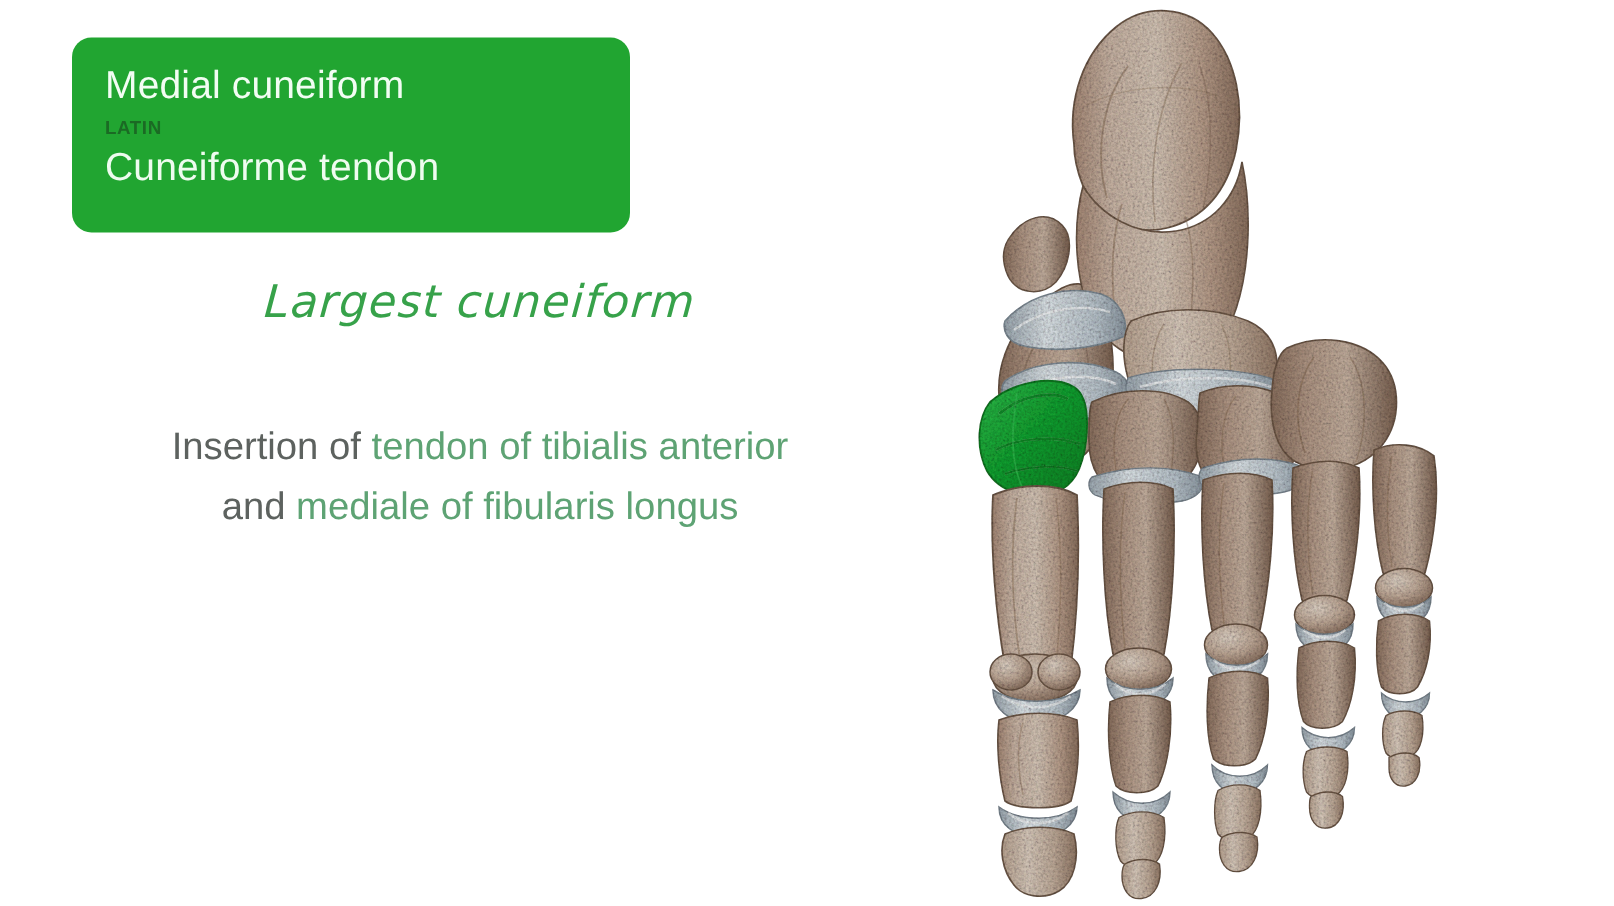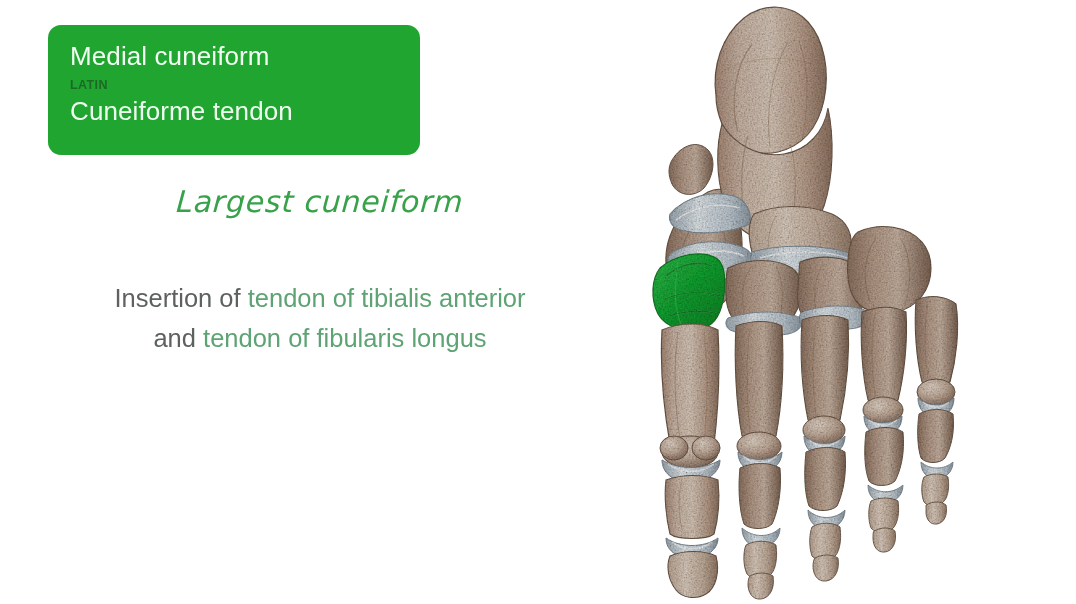--- a/index.html
+++ b/index.html
@@ -114,21 +114,21 @@
       <div id="term-card-latin-name">Cuneiforme tendon</div>
     </div>
 
     <div id="headline-fact">Largest cuneiform</div>
 
     <div id="description">
       <span>
         <span>Insertion of </span><span class="term-hl">tendon of tibialis anterior</span>
       </span><br>
       <span>
-        <span>and </span><span class="term-hl">tendon of fibularis longus</span>
+        <span>and </span><span class="term-hl">mediale of fibularis longus</span>
       </span>
     </div>
 
   </div>
 
   <div id="foot-figure">
     <svg viewBox="0 0 464 604" xmlns="http://www.w3.org/2000/svg">
       <defs>
         <linearGradient id="boneV" x1="0" y1="0" x2="1" y2="0">
           <stop offset="0%" stop-color="#a98b78"></stop>

